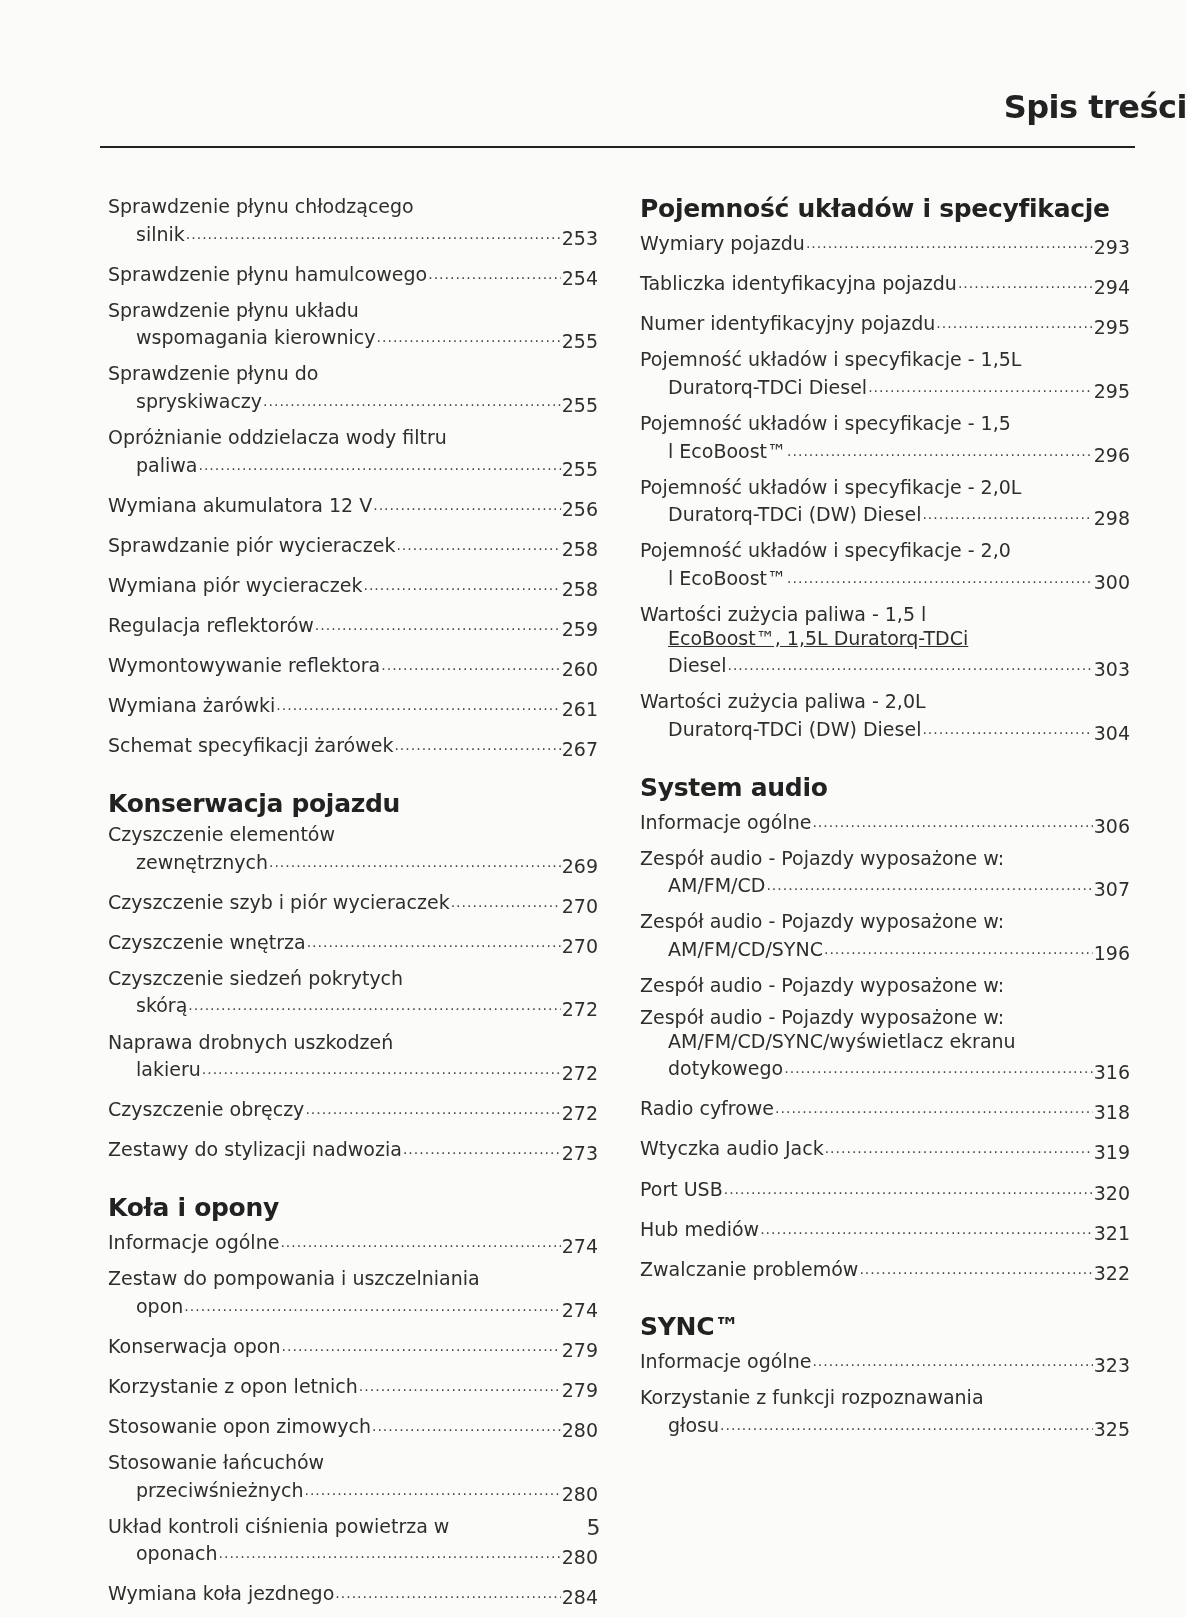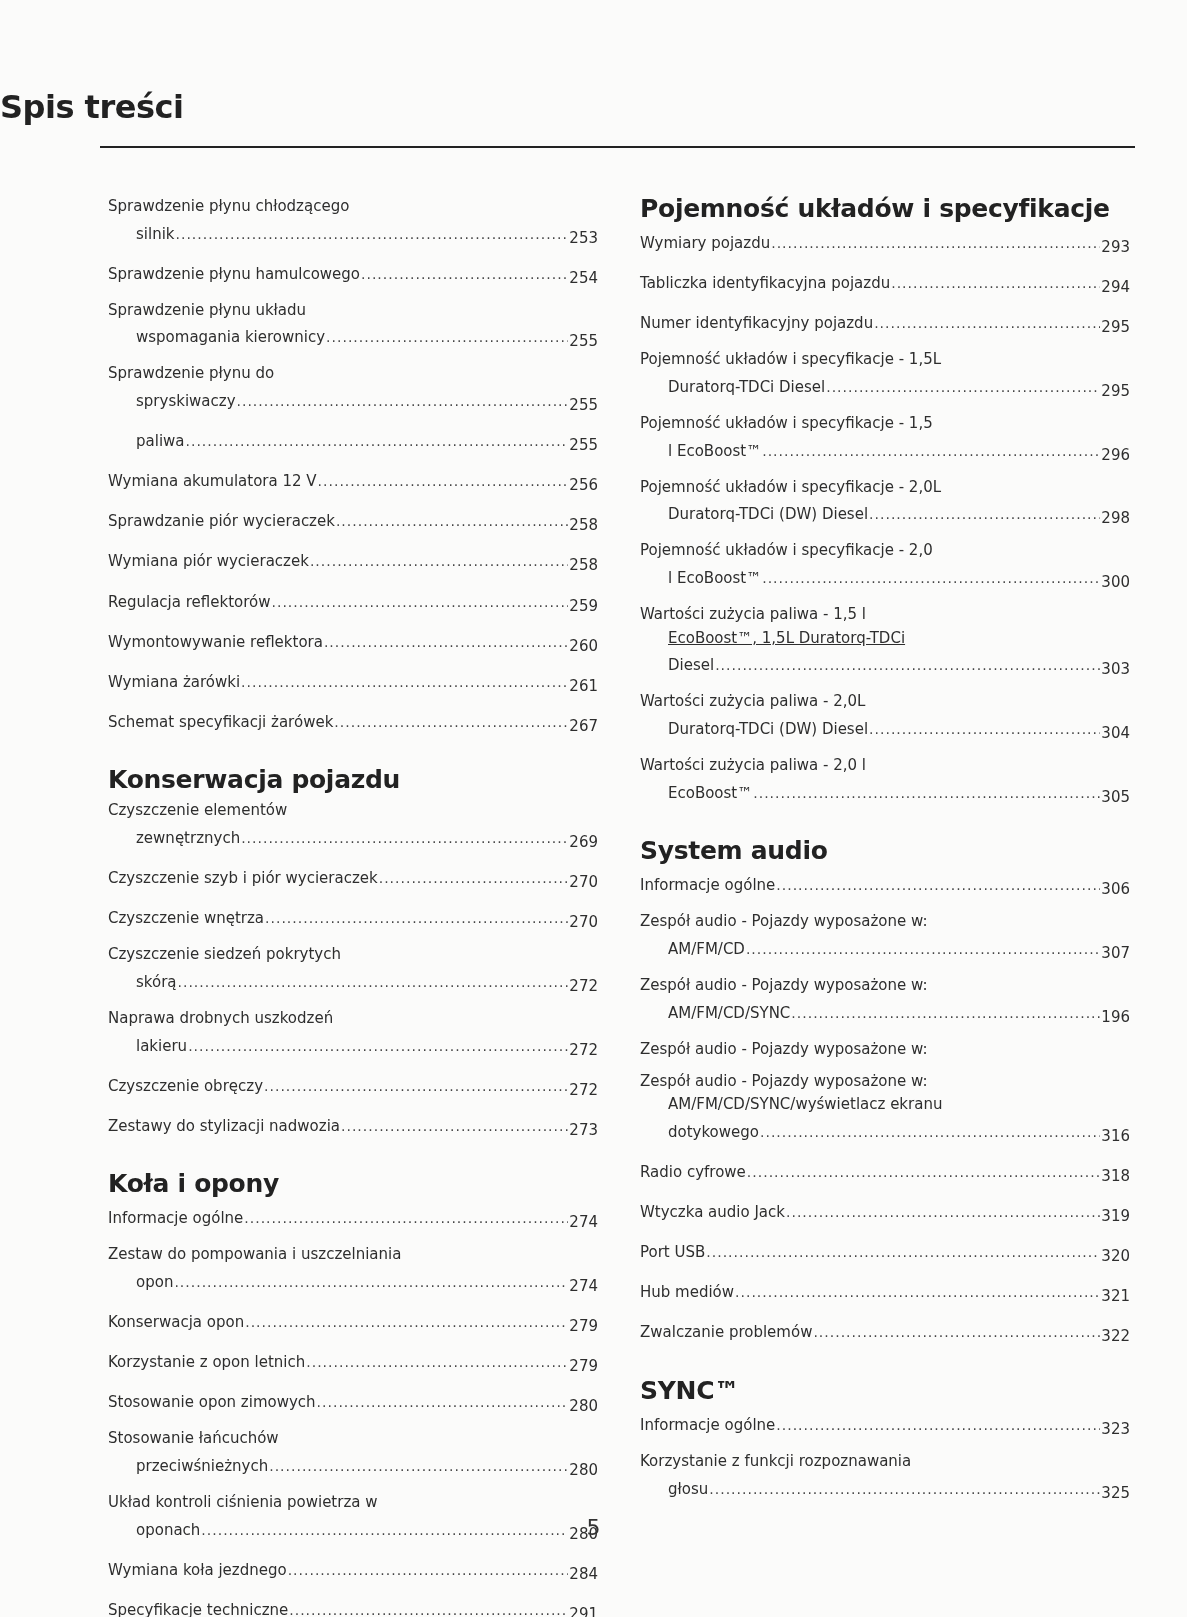--- a/index.html
+++ b/index.html
@@ -6,21 +6,21 @@
     body {
       width: 1187px; height: 1617px;
       background: #fbfbfa;
       font-family: "DejaVu Sans", sans-serif;
       color: #2a2a2a;
       position: relative;
       overflow: hidden;
     }
     .page-title {
       position: absolute; top: 88px; left: 0; width: 1187px;
-      text-align: left;
+      text-align: right;
       font-family: "DejaVu Sans", sans-serif;
       font-weight: bold; font-size: 32px; color: #222;
       letter-spacing: -0.5px;
     }
     .title-rule {
       position: absolute; top: 146px; left: 100px; width: 1035px;
       height: 2px; background: #222;
     }
     .col {
       position: absolute; top: 195px; width: 490px;
@@ -28,21 +28,21 @@
     .col-left { left: 108px; }
     .col-right { left: 640px; }
     .section { margin-bottom: 28px; }
     .section-heading {
       font-weight: bold; font-size: 25px; color: #222;
       line-height: 27px; margin-bottom: 6px;
       letter-spacing: -0.3px;
       padding-left: 28px; text-indent: -28px;
     }
     .entry {
-      font-size: 15px; line-height: 23.6px;
+      font-size: 19px; line-height: 23.6px;
       margin-bottom: 8.5px;
       color: #2e2e2e;
     }
     .entry-first { display: block; }
     .entry-last {
       display: flex; align-items: center;
       padding-left: 28px;
     }
     .entry-last.no-indent { padding-left: 0; }
     .entry-text { white-space: nowrap; }
@@ -91,20 +91,21 @@
       </div>
       <div class="entry">
         <div class="entry-first">Sprawdzenie płynu do</div>
         <div class="entry-last">
           <span class="entry-text">spryskiwaczy</span>
           <span class="leader"></span>
           <span class="page-num">255</span>
         </div>
       </div>
       <div class="entry">
+        <div class="entry-first">Opróżnianie oddzielacza wody filtru</div>
         <div class="entry-last">
           <span class="entry-text">paliwa</span>
           <span class="leader"></span>
           <span class="page-num">255</span>
         </div>
       </div>
       <div class="entry">
         <div class="entry-last no-indent">
           <span class="entry-text">Wymiana akumulatora 12 V </span>
           <span class="leader"></span>
@@ -343,28 +344,20 @@
           <span class="leader"></span>
           <span class="page-num">303</span>
         </div>
       </div>
       <div class="entry">
         <div class="entry-first">Wartości zużycia paliwa - 2,0L</div>
         <div class="entry-last">
           <span class="entry-text">Duratorq-TDCi  (DW)  Diesel</span>
           <span class="leader"></span>
           <span class="page-num">304</span>
-        </div>
-      </div>
-      <div class="entry">
-        <div class="entry-first">Wartości zużycia paliwa - 2,0 l</div>
-        <div class="entry-last">
-          <span class="entry-text">EcoBoost™ </span>
-          <span class="leader"></span>
-          <span class="page-num">305</span>
         </div>
       </div>
     </div>
     <div class="section">
       <div class="section-heading">System audio</div>
       <div class="entry">
         <div class="entry-last no-indent">
           <span class="entry-text">Informacje ogólne</span>
           <span class="leader"></span>
           <span class="page-num">306</span>

